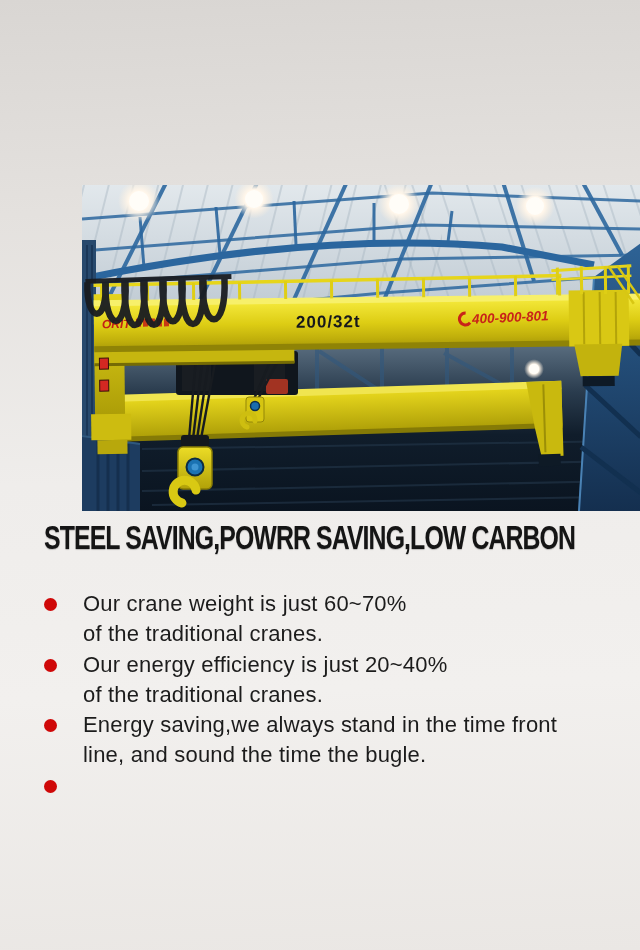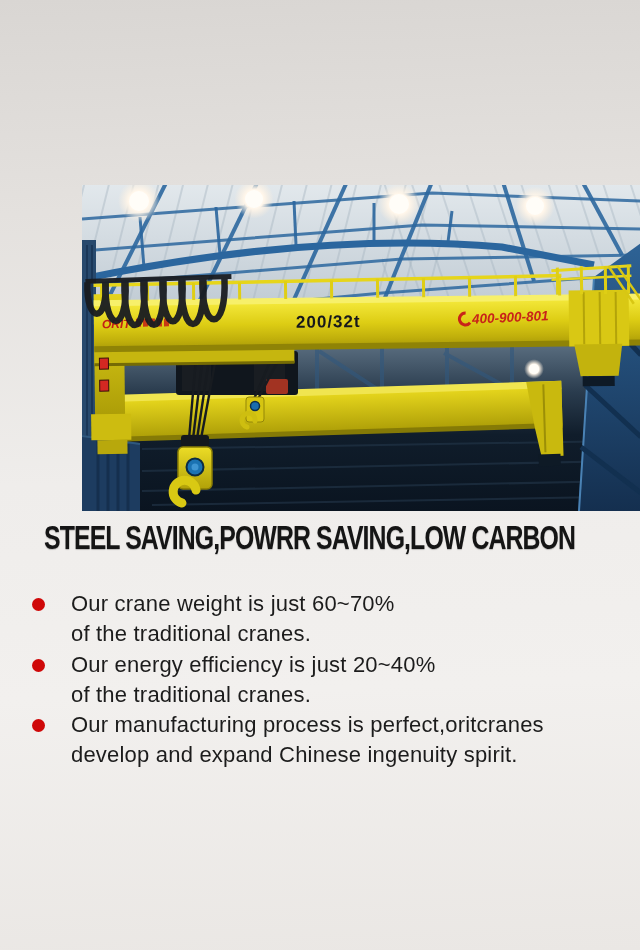--- a/index.html
+++ b/index.html
@@ -13,21 +13,21 @@
     overflow:hidden;background:#c2ccd4;
   }
   .photo-frame svg{display:block;width:559px;height:326px;}
   .headline{
     position:absolute;left:44px;top:518px;margin:0;
     font-size:34px;font-weight:bold;letter-spacing:-1.2px;white-space:nowrap;
     color:#151515;transform:scaleX(.73);transform-origin:left center;
     text-shadow:0 1px 1px rgba(90,90,90,.35);
   }
   .bullets{
-    position:absolute;left:32px;top:589px;width:566px;
+    position:absolute;left:44px;top:589px;width:566px;
   }
   .bullet-item{display:flex;align-items:flex-start;}
   .bullet-dot{
     flex:0 0 13px;width:13px;height:13px;border-radius:50%;
     background:#cf0808;margin-top:9px;margin-right:26px;
   }
   .bullet-text{
     font-size:22px;line-height:30.3px;color:#1c1c1c;letter-spacing:.2px;
   }
   .svg-label{font-family:"Liberation Sans",sans-serif;}
@@ -308,17 +308,20 @@
   <div class="bullet-item">
     <span class="bullet-dot"></span>
     <div class="bullet-text">
       <div>Our energy efficiency is just 20~40%</div>
       <div>of the traditional cranes.</div>
     </div>
   </div>
   <div class="bullet-item">
     <span class="bullet-dot"></span>
     <div class="bullet-text">
-      <div>Our manufacturing process is perfect,oritcranes</div>
-      <div>develop and expand Chinese ingenuity spirit.</div>
+      <div>Energy saving,we always stand in the time front</div>
+      <div>line, and sound the time the bugle.</div>
     </div>
   </div>
+  <div class="bullet-item">
+    <span class="bullet-dot"></span>
+  </div>
 </div>
 
 </body></html>

